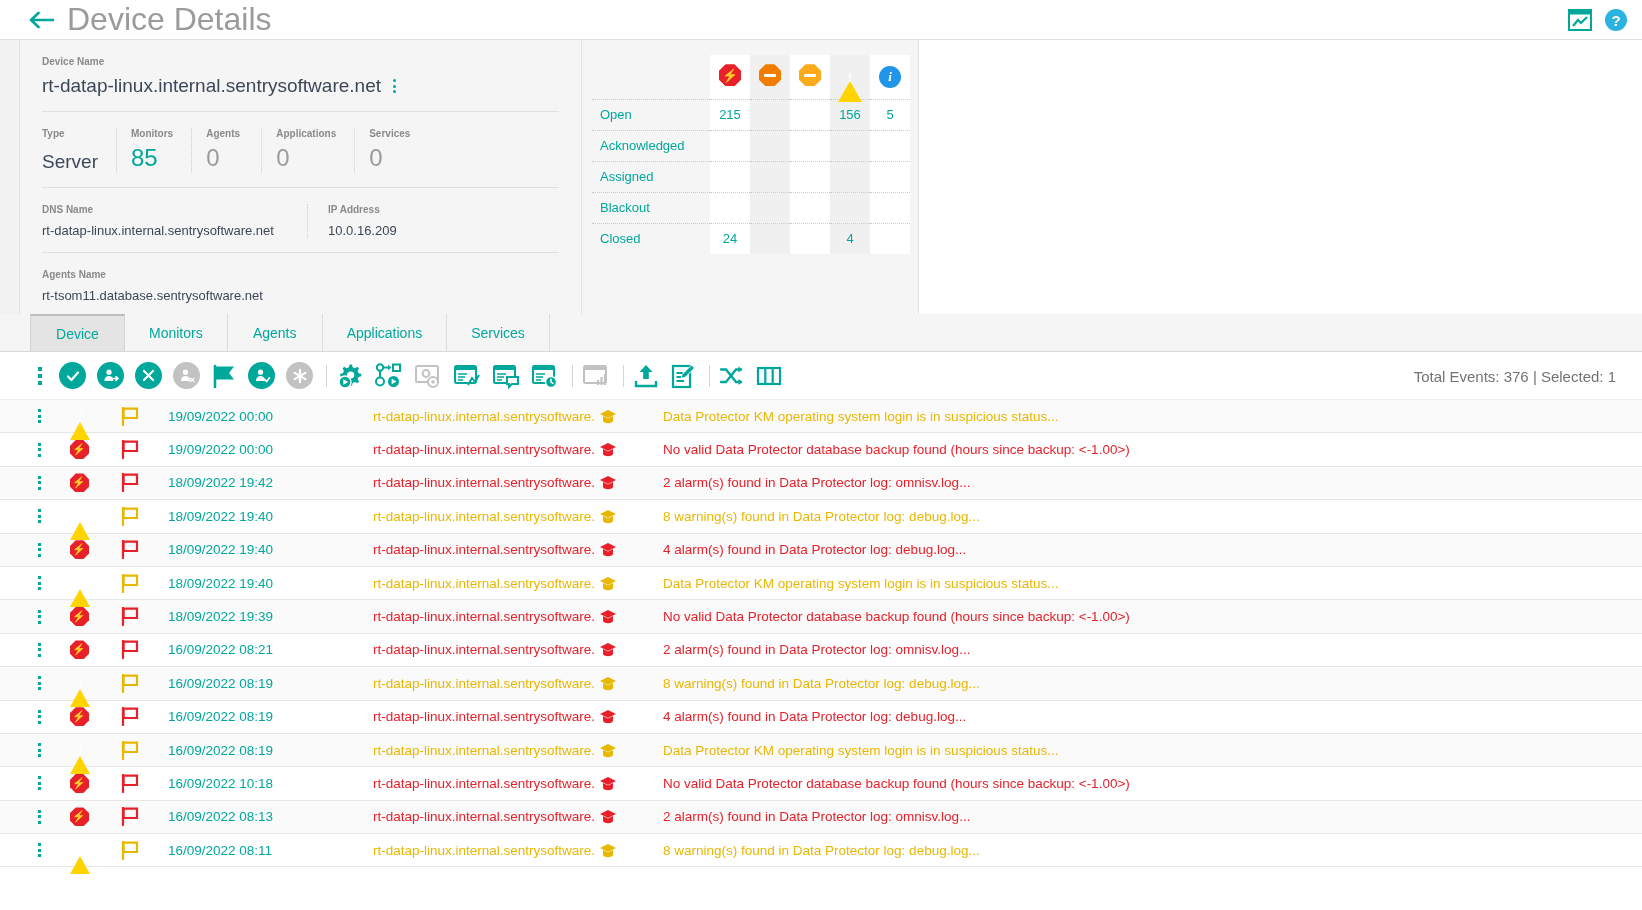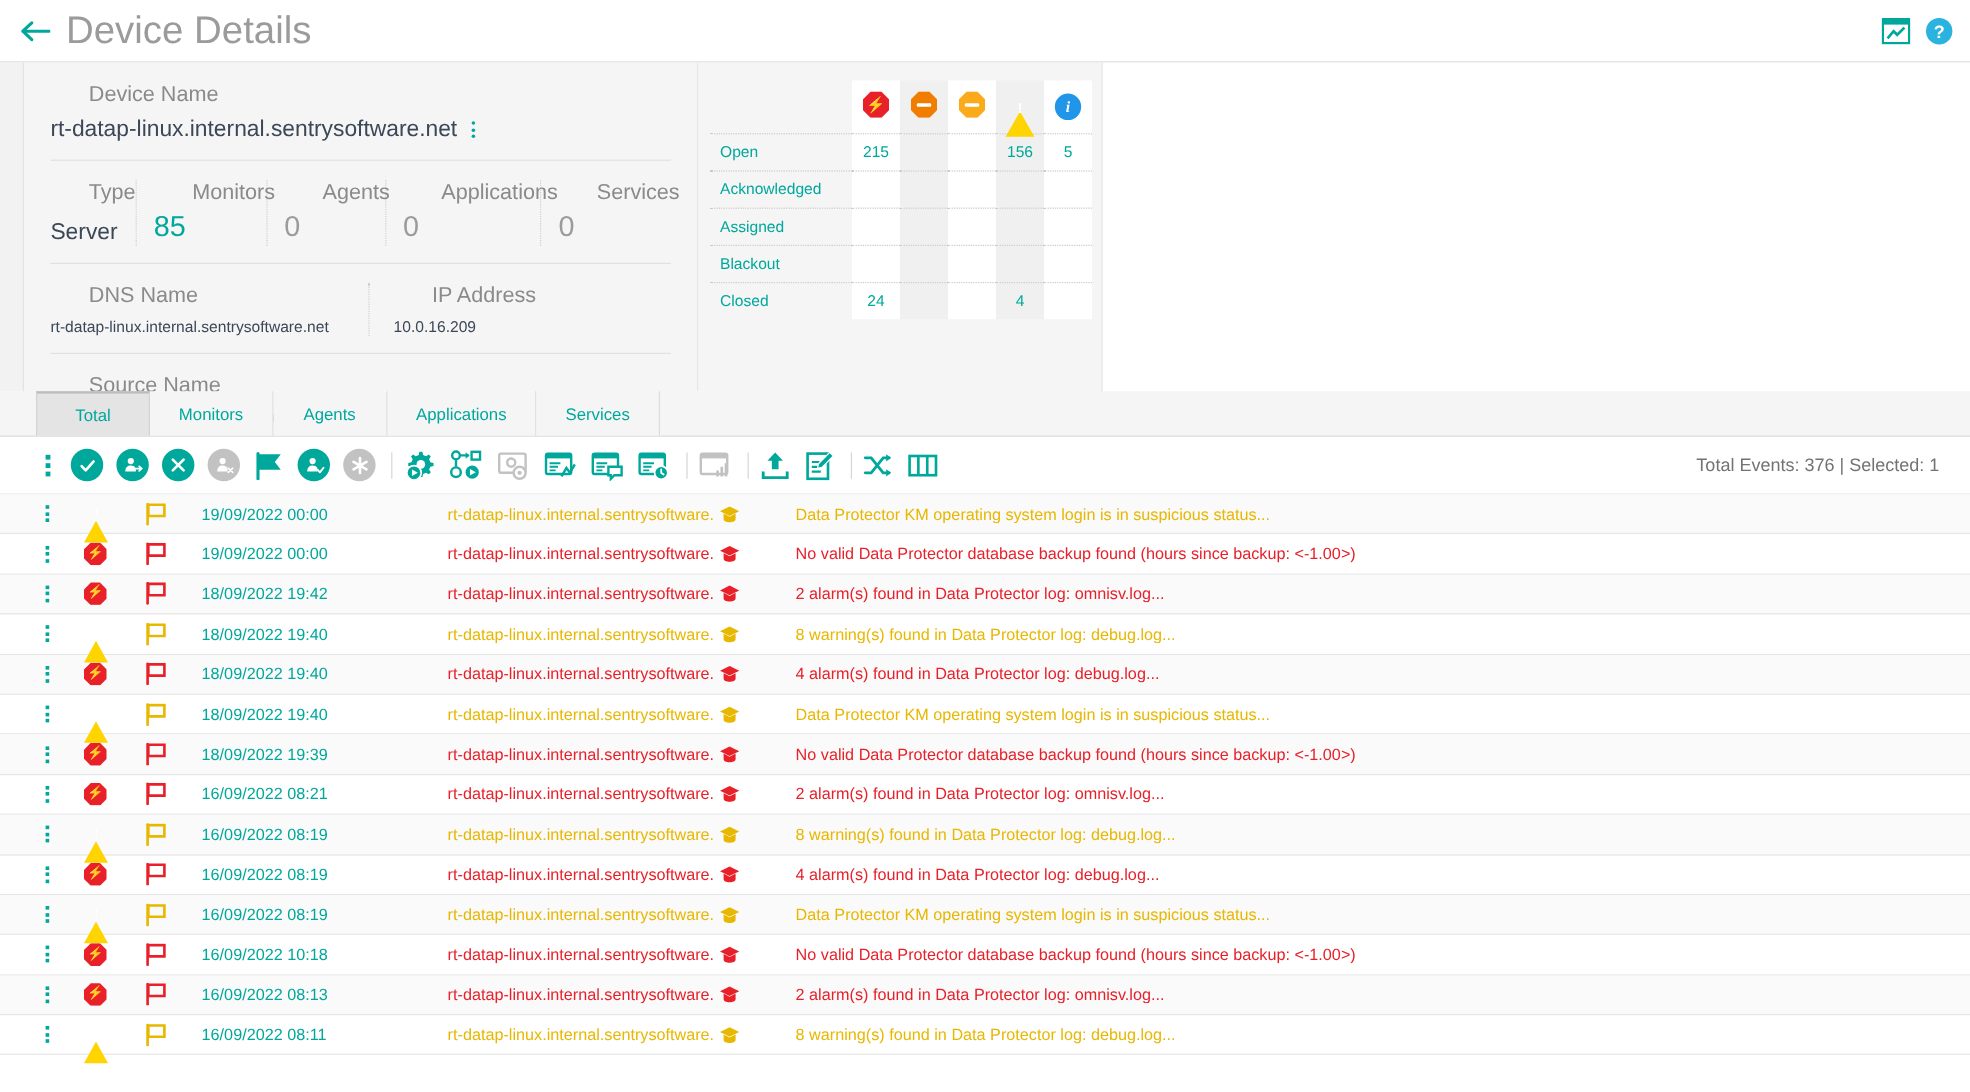--- a/index.html
+++ b/index.html
@@ -7,26 +7,26 @@
     width: 1642px; height: 910px;
     background: #ffffff;
     font-family: "Liberation Sans", sans-serif;
     overflow: hidden;
   }
   * { box-sizing: border-box; }
 
   
   .header {
     position: relative;
-    height: 52px;
+    height: 40px;
     background: #ffffff;
     border-bottom: 1px solid #e0e0e0;
     display: flex;
     align-items: center;
-    padding-left: 16px;
+    padding-left: 28px;
   }
   .back-arrow {
     color: #00a89c;
     font-size: 27px;
     line-height: 1;
     margin-right: 13px;
     cursor: pointer;
     font-weight: 400;
     display: flex;
     align-items: center;
@@ -61,25 +61,24 @@
     background: #f5f5f5;
     padding: 0 22px;
     border-right: 1px solid #e3e3e3;
   }
   .sect {
     border-bottom: 1px solid #e0e0e0;
     padding: 16px 0 14px 0;
   }
   .sect:last-child { border-bottom: none; }
   .lbl {
-    font-size: 18px;
+    font-size: 10px;
     color: #8a8a8a;
     margin-bottom: 8px;
-    font-weight: 400;
-    margin-left: 32px;
+    font-weight: 700;
   }
   .val-big {
     font-size: 19px;
     color: #3c4858;
     display: flex;
     align-items: center;
     gap: 8px;
   }
   .val-sm {
     font-size: 13px;
@@ -376,21 +375,21 @@
           <div class="val-sm">rt-datap-linux.internal.sentrysoftware.net</div>
         </div>
         <div class="col2">
           <div class="lbl">IP Address</div>
           <div class="val-sm">10.0.16.209</div>
         </div>
       </div>
     </div>
 
     <div class="sect">
-      <div class="lbl">Source Name</div>
+      <div class="lbl">Agents Name</div>
       <div class="val-sm">rt-tsom11.database.sentrysoftware.net</div>
     </div>
   </div>
 
   <div class="matrix-wrap">
     <table class="matrix">
       <thead>
         <tr>
           <th class="blank"></th>
           <th class="hcell white">
@@ -453,21 +452,21 @@
         </tr>
       </tbody>
     </table>
   </div>
 
   <div class="right-filler"></div>
 </div>
 
 <div class="tabs">
   <div class="tab active">
-    <span>Total</span>
+    <span>Device</span>
   </div>
   <div class="tab">
     <span>Monitors</span>
   </div>
   <div class="tab">
     <span>Agents</span>
   </div>
   <div class="tab">
     <span>Applications</span>
   </div>

